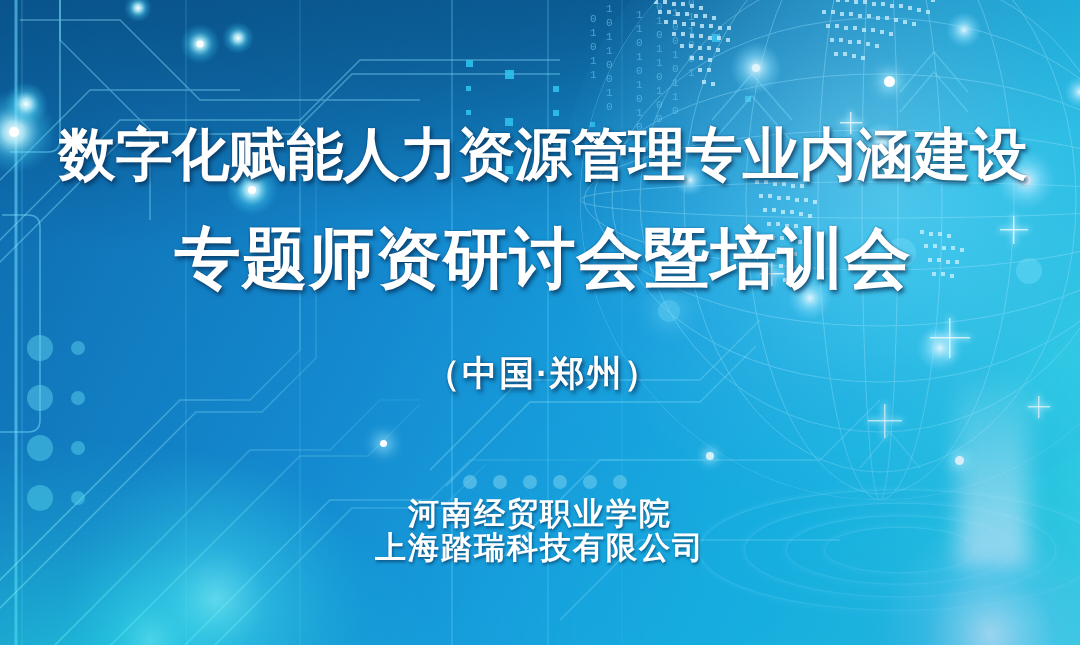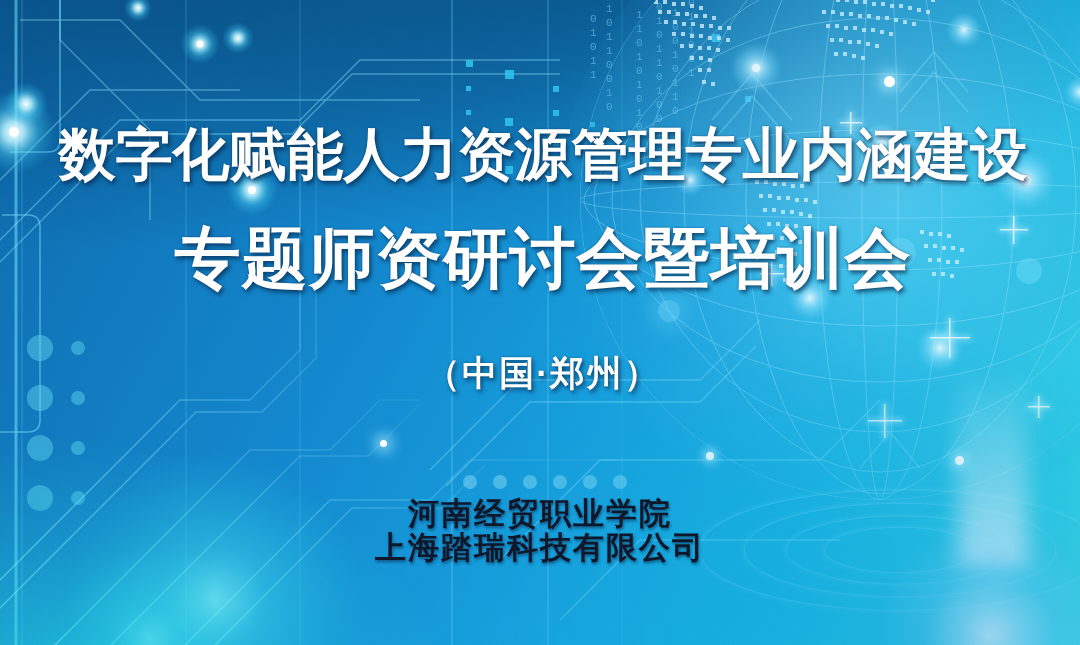--- a/index.html
+++ b/index.html
@@ -128,21 +128,21 @@
     white-space: nowrap;
   }
   #title1 { top: 122px; font-size: 57px; line-height: 64px; letter-spacing: 0px; }
   #title2 { top: 226px; font-size: 66px; line-height: 64px; letter-spacing: 1px; }
   #title3 { top: 346px; font-size: 35px; line-height: 54px; letter-spacing: 2px; }
 
   .org-line {
     position: absolute;
     left: 0;
     width: 100%;
-    color: #0f172a;
+    color: #ffffff;
     font-weight: bold;
     font-size: 31px;
     line-height: 40px;
     letter-spacing: 2px;
     text-shadow: 1px 2px 3px rgba(8,45,82,0.60);
     white-space: nowrap;
   }
   #org1 { top: 494px; }
   #org2 { top: 528px; }
 </style>

